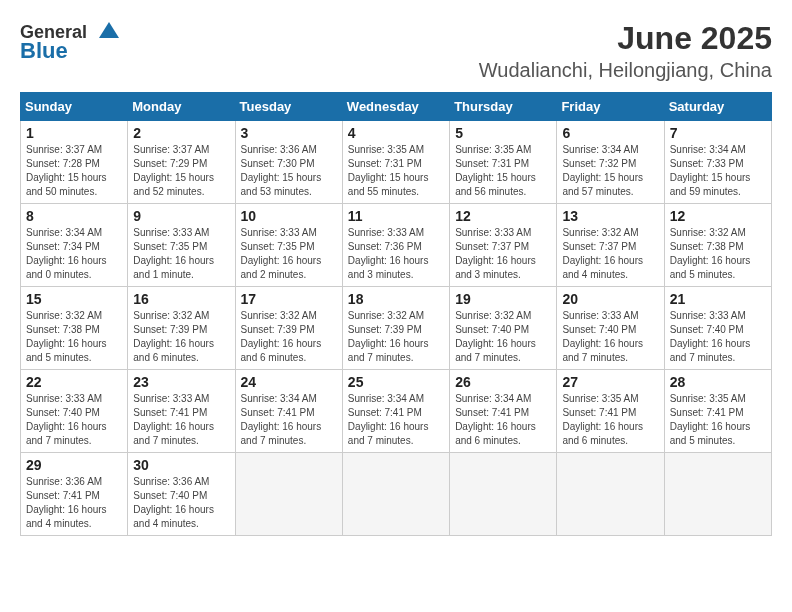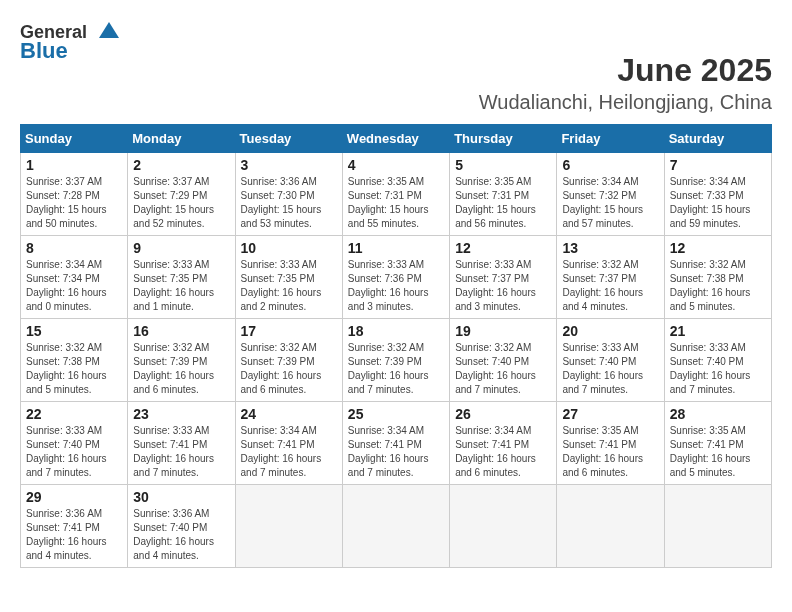--- a/index.html
+++ b/index.html
@@ -36,21 +36,20 @@
       font-weight: bold;
       color: #1a6ea8;
     }
     .logo-icon {
       width: 24px;
       height: 24px;
       margin-left: 2px;
     }
     .title-block {
       text-align: right;
-      margin-top: 32px;
     }
     .calendar-title {
       font-size: 32px;
       font-weight: bold;
       color: #333;
     }
     .calendar-subtitle {
       font-size: 20px;
       color: #555;
       margin-top: 2px;

